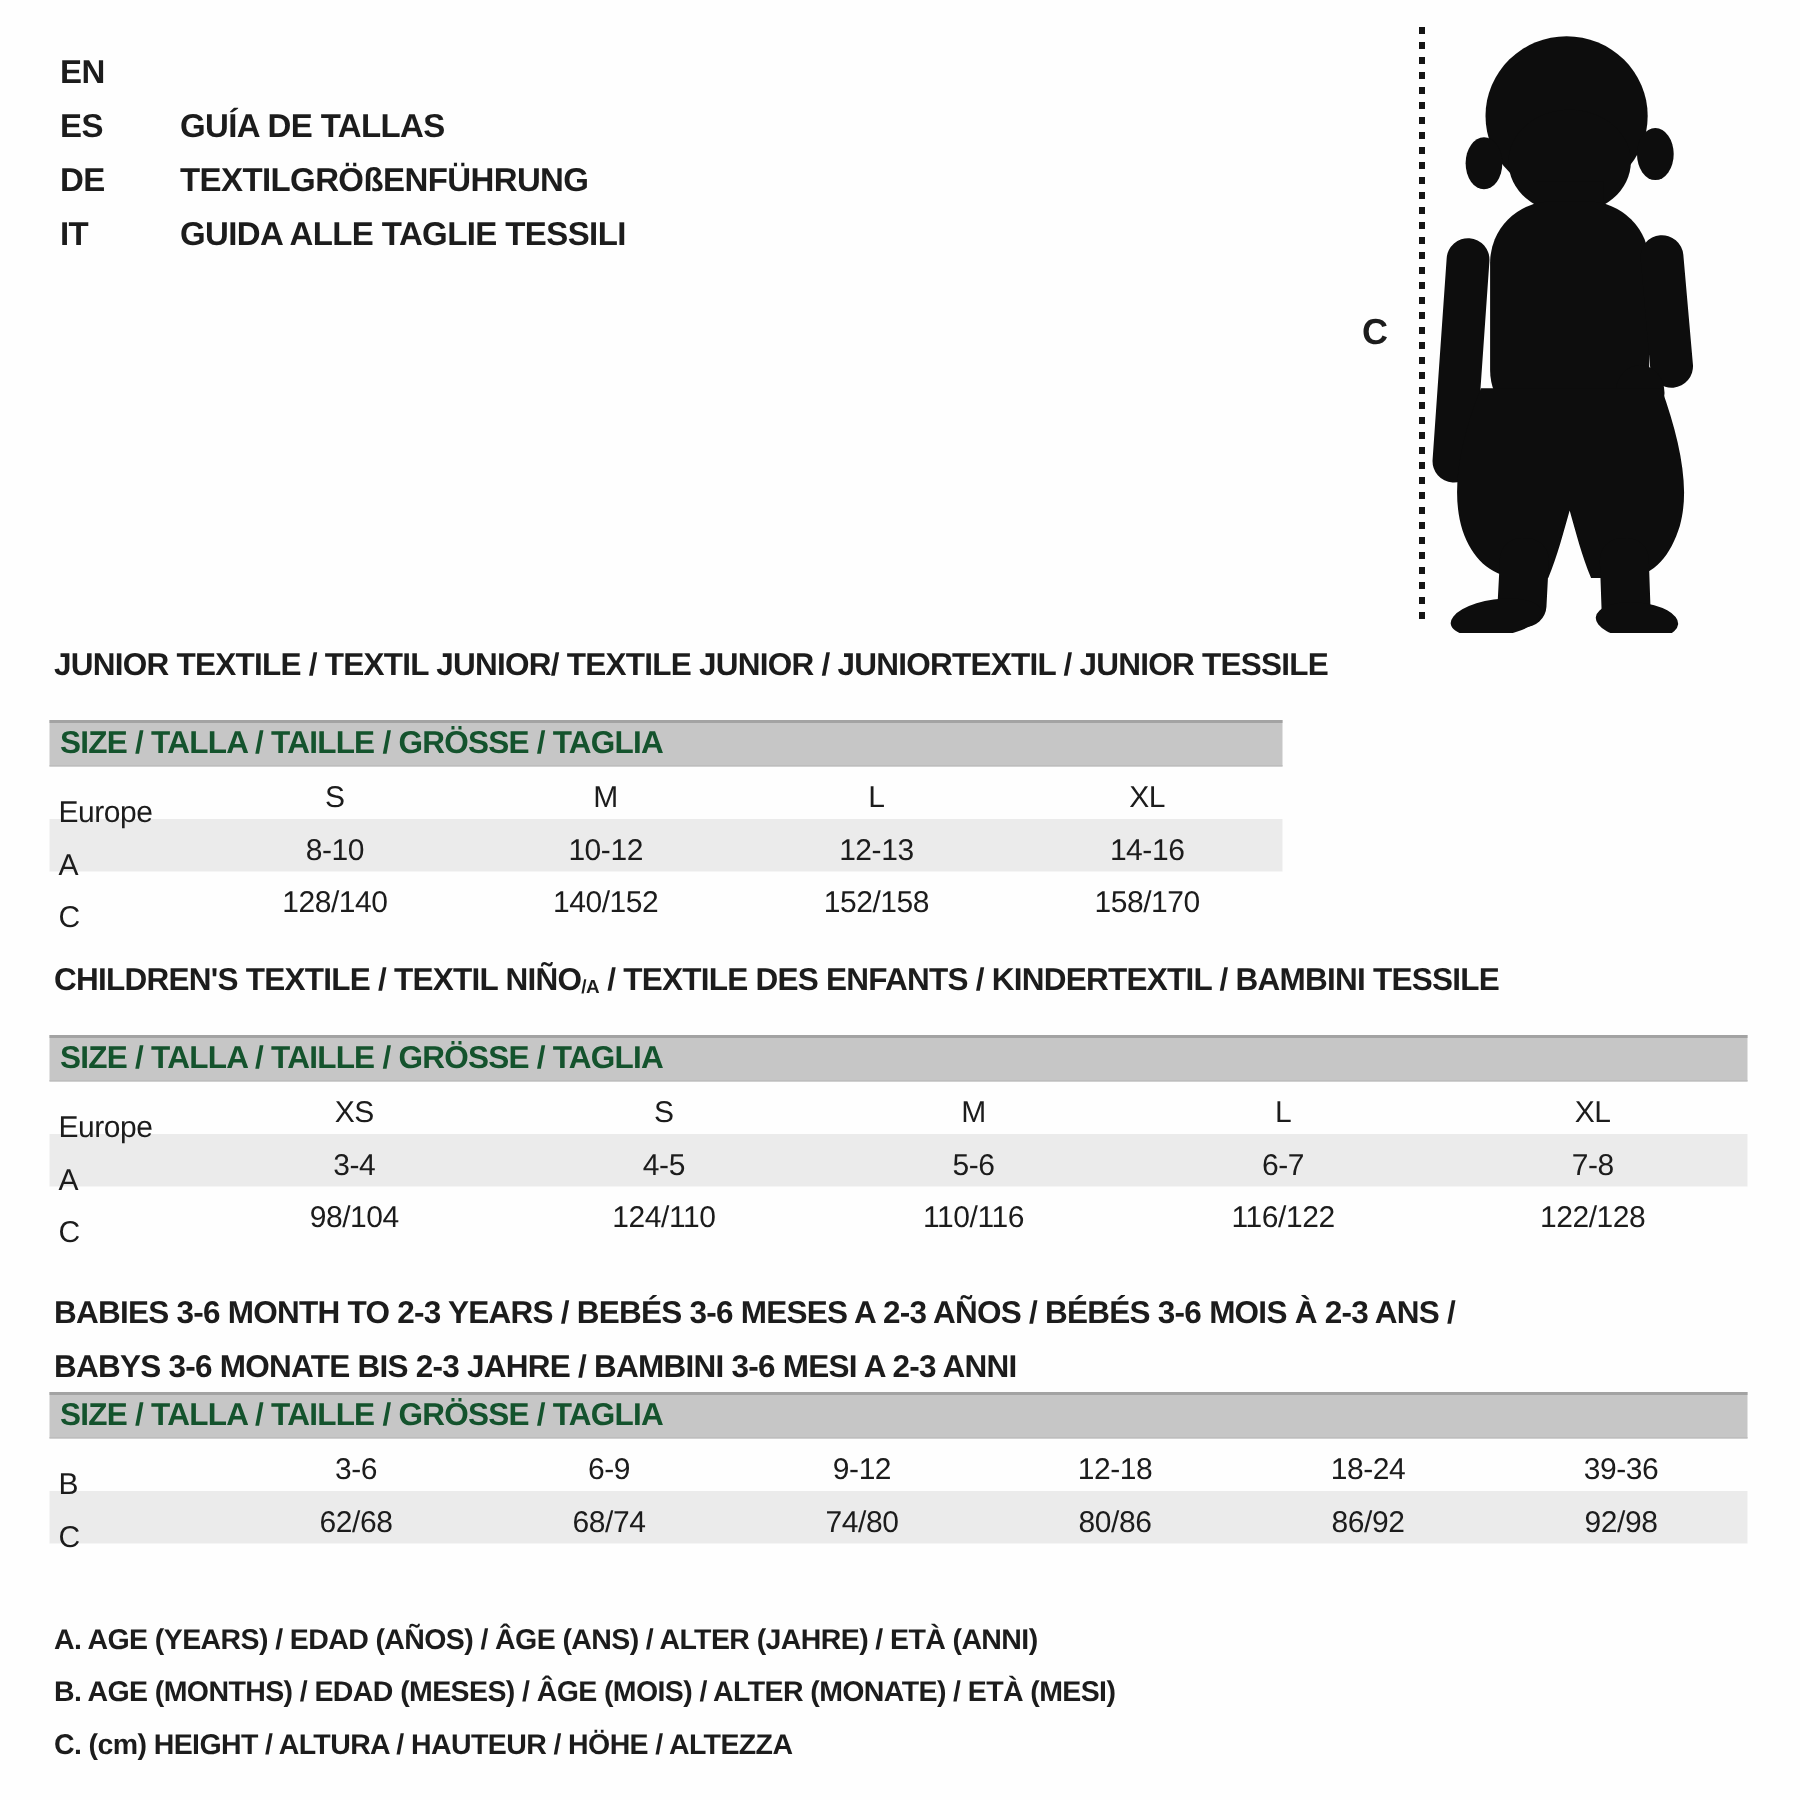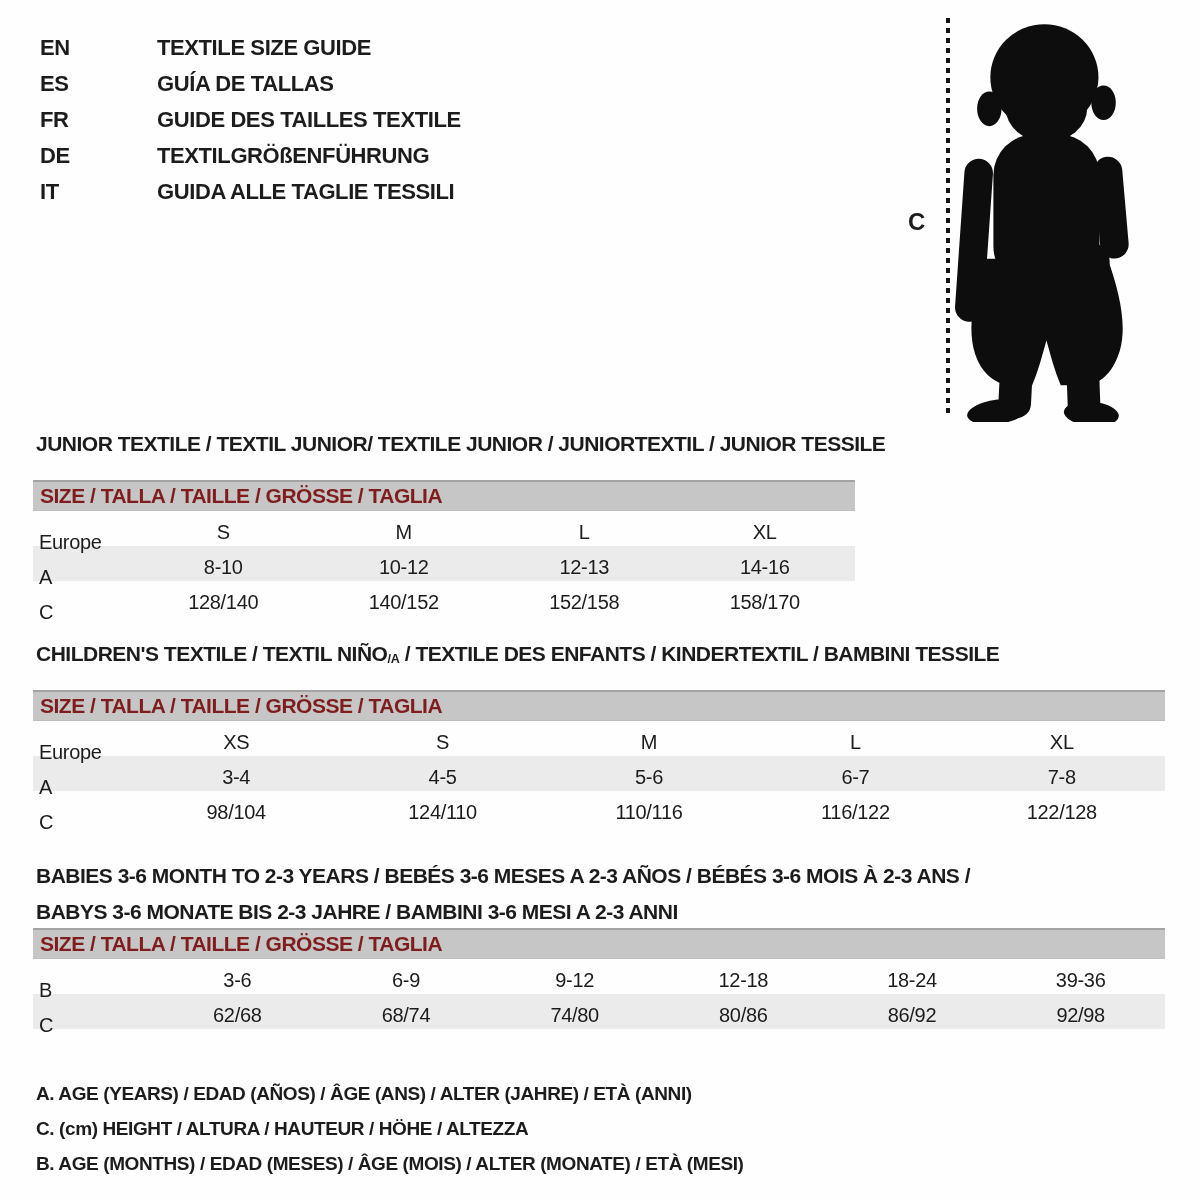--- a/index.html
+++ b/index.html
@@ -6,21 +6,21 @@
   html, body { width: 1200px; height: 1200px; background: #fefefe; overflow: hidden; }
   body {
     position: relative;
     font-family: "Liberation Sans", sans-serif;
     color: #1c1c1c;
     -webkit-font-smoothing: antialiased;
   }
 
   
   .lang-block { position: absolute; left: 40px; top: 30px; }
-  .lang-row { display: grid; grid-template-columns: 80px auto; height: 36px; align-items: center; gap: 37px; }
+  .lang-row { display: grid; grid-template-columns: 80px auto; height: 36px; align-items: center; }
   .lang-code, .lang-label { font-size: 22px; font-weight: bold; letter-spacing: -0.4px; white-space: nowrap; }
 
   
   .measure-label {
     position: absolute; left: 908px; top: 208px;
     font-size: 24px; font-weight: bold;
   }
   .dashed-line {
     position: absolute; left: 946px; top: 18px; width: 4px; height: 398px;
     background: repeating-linear-gradient(to bottom, #141414 0 5px, transparent 5px 10px);
@@ -31,21 +31,21 @@
   .section-title {
     position: absolute; left: 36px;
     font-size: 21px; font-weight: bold; letter-spacing: -0.5px; white-space: nowrap;
   }
   .title-sub { font-size: 0.6em; vertical-align: -0.18em; letter-spacing: -0.3px; }
 
   .size-table { position: absolute; left: 33px; }
   .size-header {
     height: 31px; line-height: 28px;
     background: #c6c6c6; border-top: 2px solid #a3a3a3; border-bottom: 1px solid #bdbdbd;
-    font-size: 21px; font-weight: bold; letter-spacing: -0.5px; color: #7f1d1d;
+    font-size: 21px; font-weight: bold; letter-spacing: -0.5px; color: #14532d;
     padding-left: 7px; white-space: nowrap;
   }
   .t-row { display: grid; height: 35px; align-items: center; font-size: 20px; }
   .t-row.alt { background: #ebebeb; }
   .row-label { padding-left: 6px; text-align: left; font-weight: normal; letter-spacing: -0.3px; margin-top: 20px; }
   .cell { text-align: center; letter-spacing: -0.3px; }
 
   .cols-junior   { grid-template-columns: 100px repeat(4, 1fr); }
   .cols-children { grid-template-columns: 100px repeat(5, 1fr); }
   .cols-babies   { grid-template-columns: 120px repeat(6, 1fr); }
@@ -63,29 +63,24 @@
     font-size: 19px; font-weight: bold; letter-spacing: -0.4px;
     height: 35px; line-height: 35px; white-space: nowrap;
   }
 </style>
 </head>
 <body>
 
 <div class="lang-block">
   <div class="lang-row">
     <span class="lang-code">EN</span>
-    <span class="lang-label">TEXTILE SIZE GUIDE</span>
   </div>
   <div class="lang-row">
     <span class="lang-code">ES</span>
     <span class="lang-label">GUÍA DE TALLAS</span>
-  </div>
-  <div class="lang-row">
-    <span class="lang-code">FR</span>
-    <span class="lang-label">GUIDE DES TAILLES TEXTILE</span>
   </div>
   <div class="lang-row">
     <span class="lang-code">DE</span>
     <span class="lang-label">TEXTILGRÖßENFÜHRUNG</span>
   </div>
   <div class="lang-row">
     <span class="lang-code">IT</span>
     <span class="lang-label">GUIDA ALLE TAGLIE TESSILI</span>
   </div>
 </div>
@@ -204,15 +199,15 @@
     <span class="cell">68/74</span>
     <span class="cell">74/80</span>
     <span class="cell">80/86</span>
     <span class="cell">86/92</span>
     <span class="cell">92/98</span>
   </div>
 </div>
 
 <div class="legend">
   <div class="legend-line">A. AGE (YEARS) / EDAD (AÑOS) / ÂGE (ANS) / ALTER (JAHRE) / ETÀ (ANNI)</div>
+  <div class="legend-line">B. AGE (MONTHS) / EDAD (MESES) / ÂGE (MOIS) / ALTER (MONATE) / ETÀ (MESI)</div>
   <div class="legend-line">C. (cm) HEIGHT / ALTURA / HAUTEUR / HÖHE / ALTEZZA</div>
-  <div class="legend-line">B. AGE (MONTHS) / EDAD (MESES) / ÂGE (MOIS) / ALTER (MONATE) / ETÀ (MESI)</div>
 </div>
 
 </body></html>

